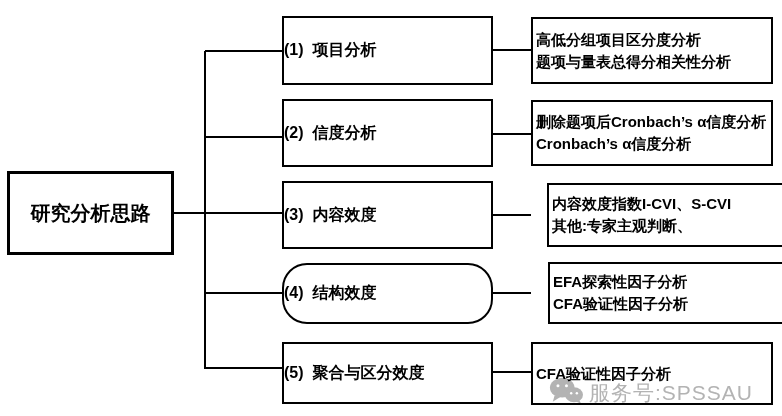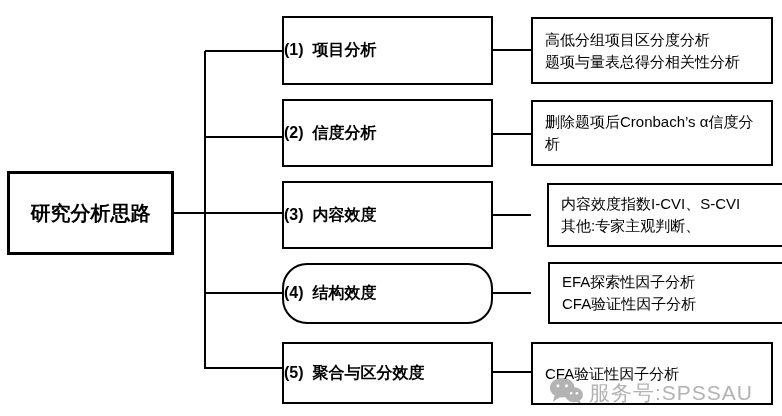--- a/index.html
+++ b/index.html
@@ -43,23 +43,23 @@
   }
   .detail-node {
     left: 531px; width: 242px;
     border: 2px solid #000000;
     flex-direction: column;
     align-items: flex-start;
     justify-content: center;
   }
   .detail-line {
     font-size: 15px;
-    font-weight: normal;
+    font-weight: bold;
     line-height: 22px;
-    padding: 0 12px;
+    padding: 0 3px;
     text-align: left;
   }
   .detail-line:empty { display: none; }
 
   #branch-node-1 { top: 16px;  height: 69px; }
   #branch-node-2 { top: 99px;  height: 68px; }
   #branch-node-3 { top: 181px; height: 68px; }
   #branch-node-4 { top: 263px; height: 61px; border-radius: 25px; }
   #branch-node-5 { top: 342px; height: 62px; }
 
@@ -158,20 +158,21 @@
   <div class="node branch-node" id="branch-node-5">
     <span class="branch-label">(5)  聚合与区分效度</span>
   </div>
 
   <div class="node detail-node" id="detail-node-1">
     <span class="detail-line">高低分组项目区分度分析</span>
     <span class="detail-line">题项与量表总得分相关性分析</span>
   </div>
   <div class="node detail-node" id="detail-node-2">
     <span class="detail-line">删除题项后Cronbach’s α信度分析</span>
+    <span class="detail-line">Cronbach’s α信度分析</span>
   </div>
   <div class="node detail-node" id="detail-node-3">
     <span class="detail-line">内容效度指数I-CVI、S-CVI</span>
     <span class="detail-line">其他:专家主观判断、</span>
   </div>
   <div class="node detail-node" id="detail-node-4">
     <span class="detail-line">EFA探索性因子分析</span>
     <span class="detail-line">CFA验证性因子分析</span>
   </div>
   <div class="node detail-node" id="detail-node-5">

